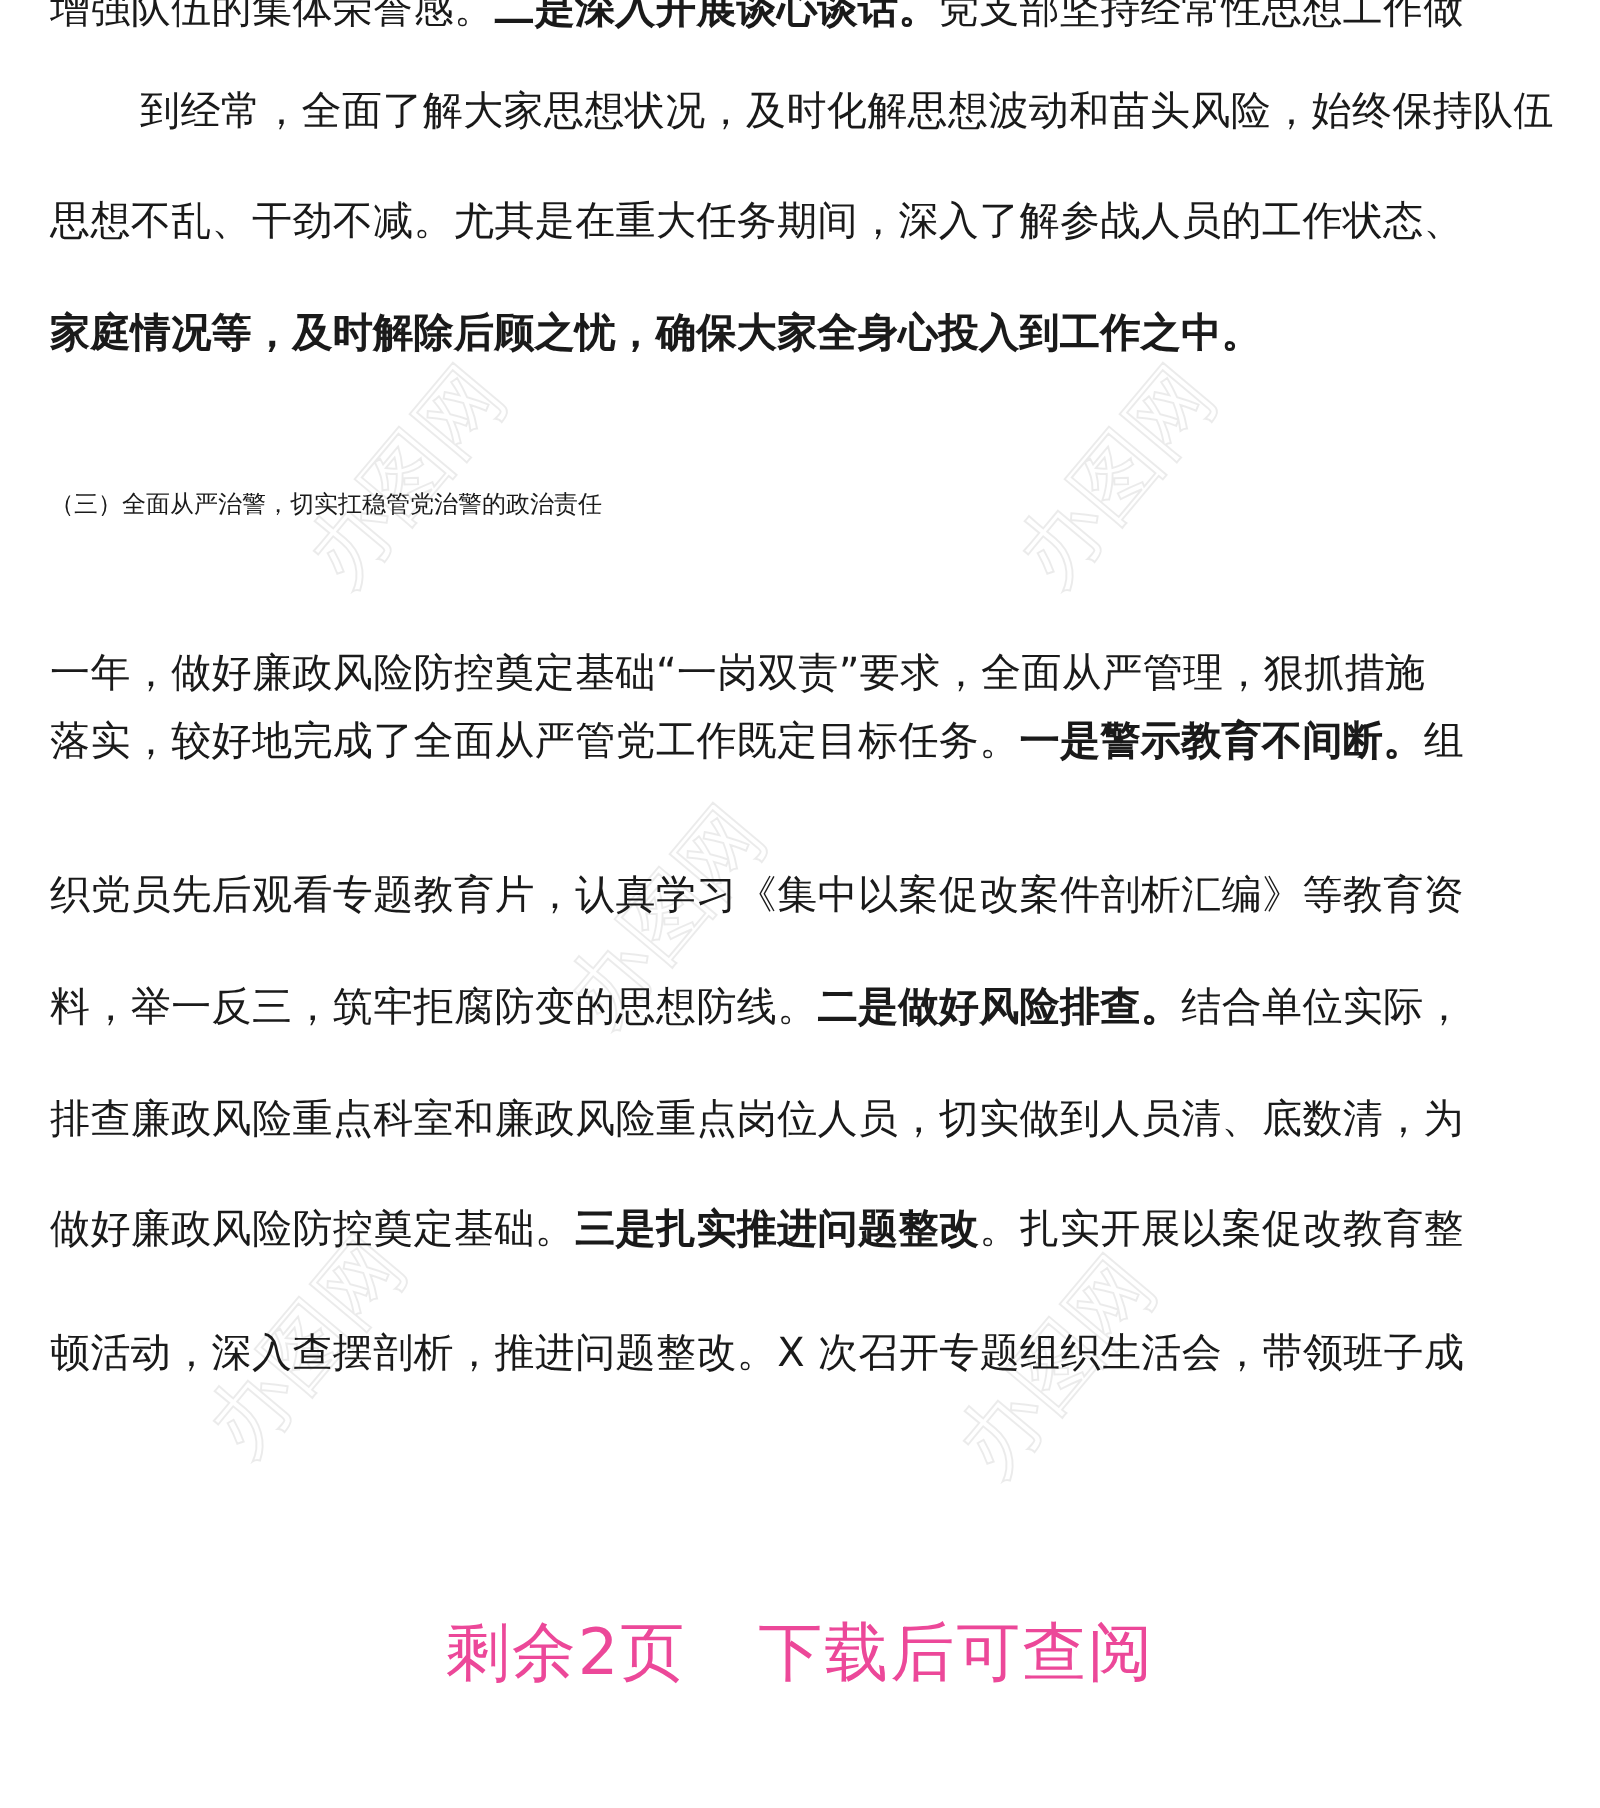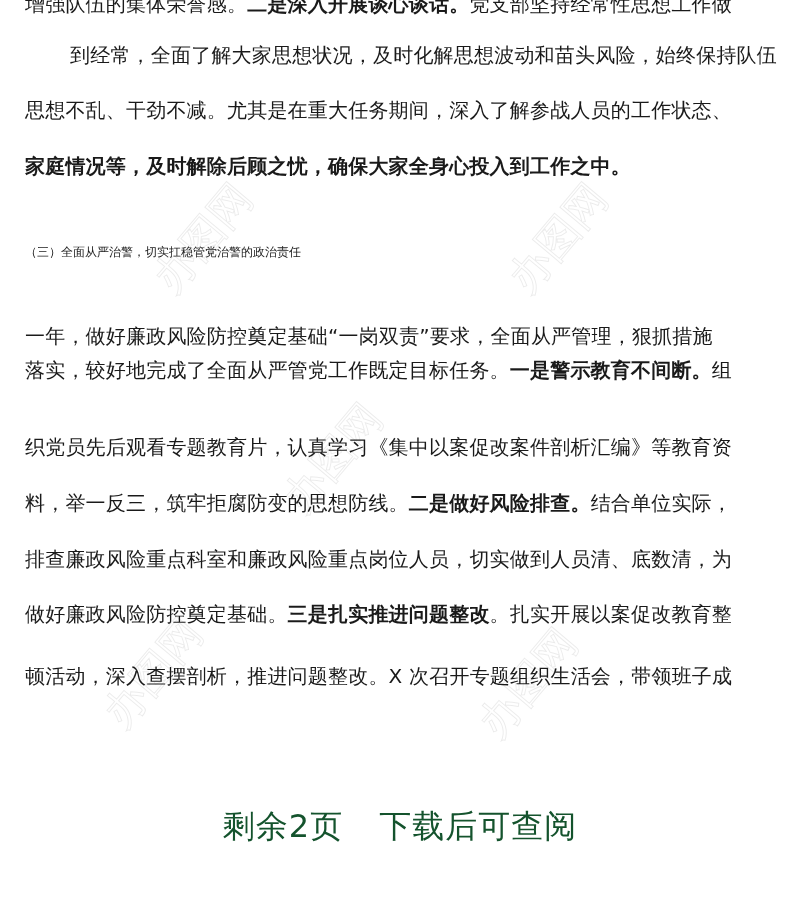--- a/index.html
+++ b/index.html
@@ -54,21 +54,21 @@
     color: transparent;
     pointer-events: none;
   }
   .footer-note {
     position: absolute;
     top: 805px;
     left: 0;
     width: 800px;
     text-align: center;
     font-size: 32px;
-    color: #14532d;
+    color: #ec4899;
     letter-spacing: 1px;
   }
   .footer-note span + span {
     margin-left: 36px;
   }
 </style>
 </head>
 <body>
 
 <div class="page">

